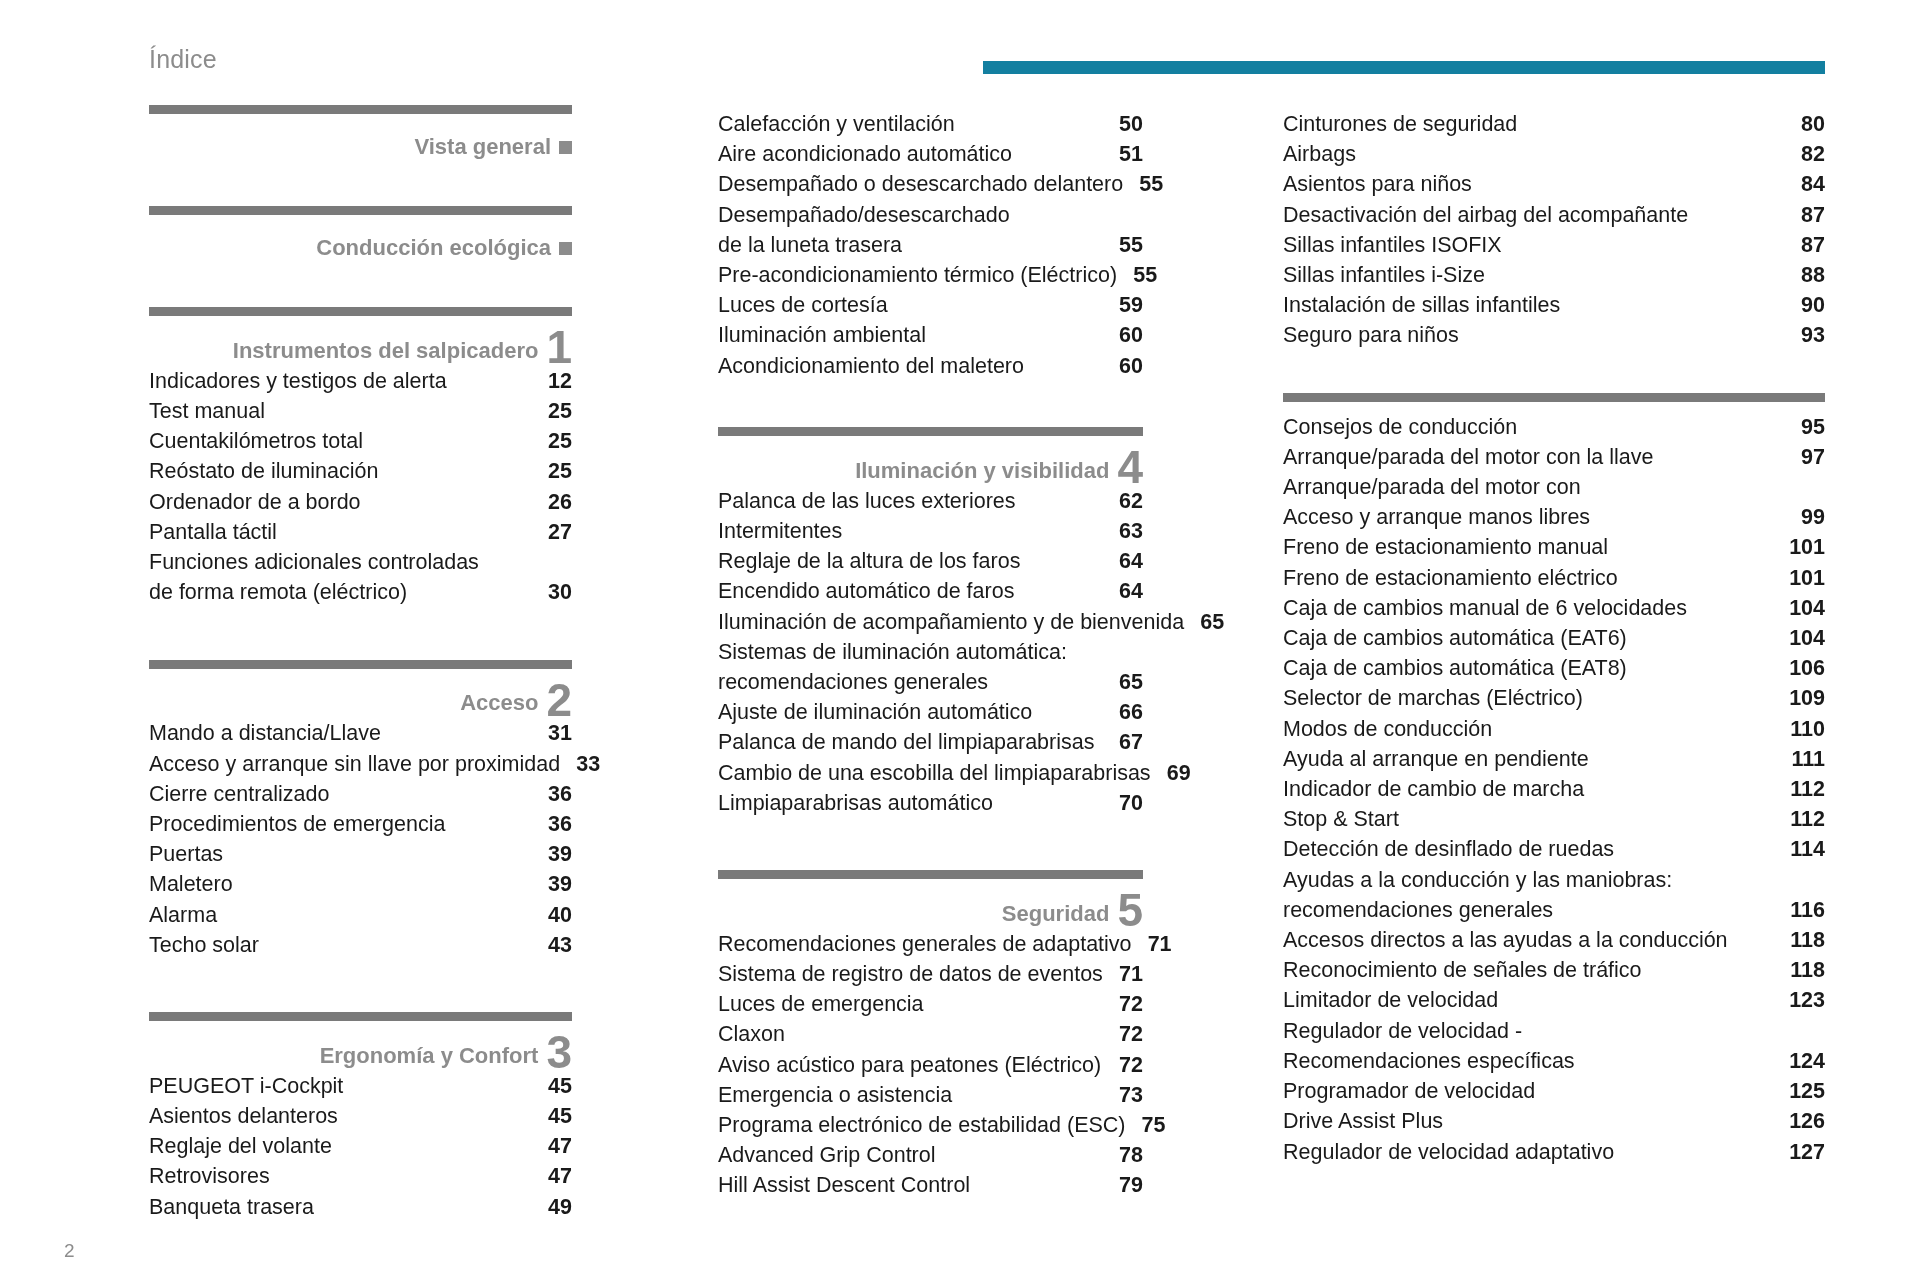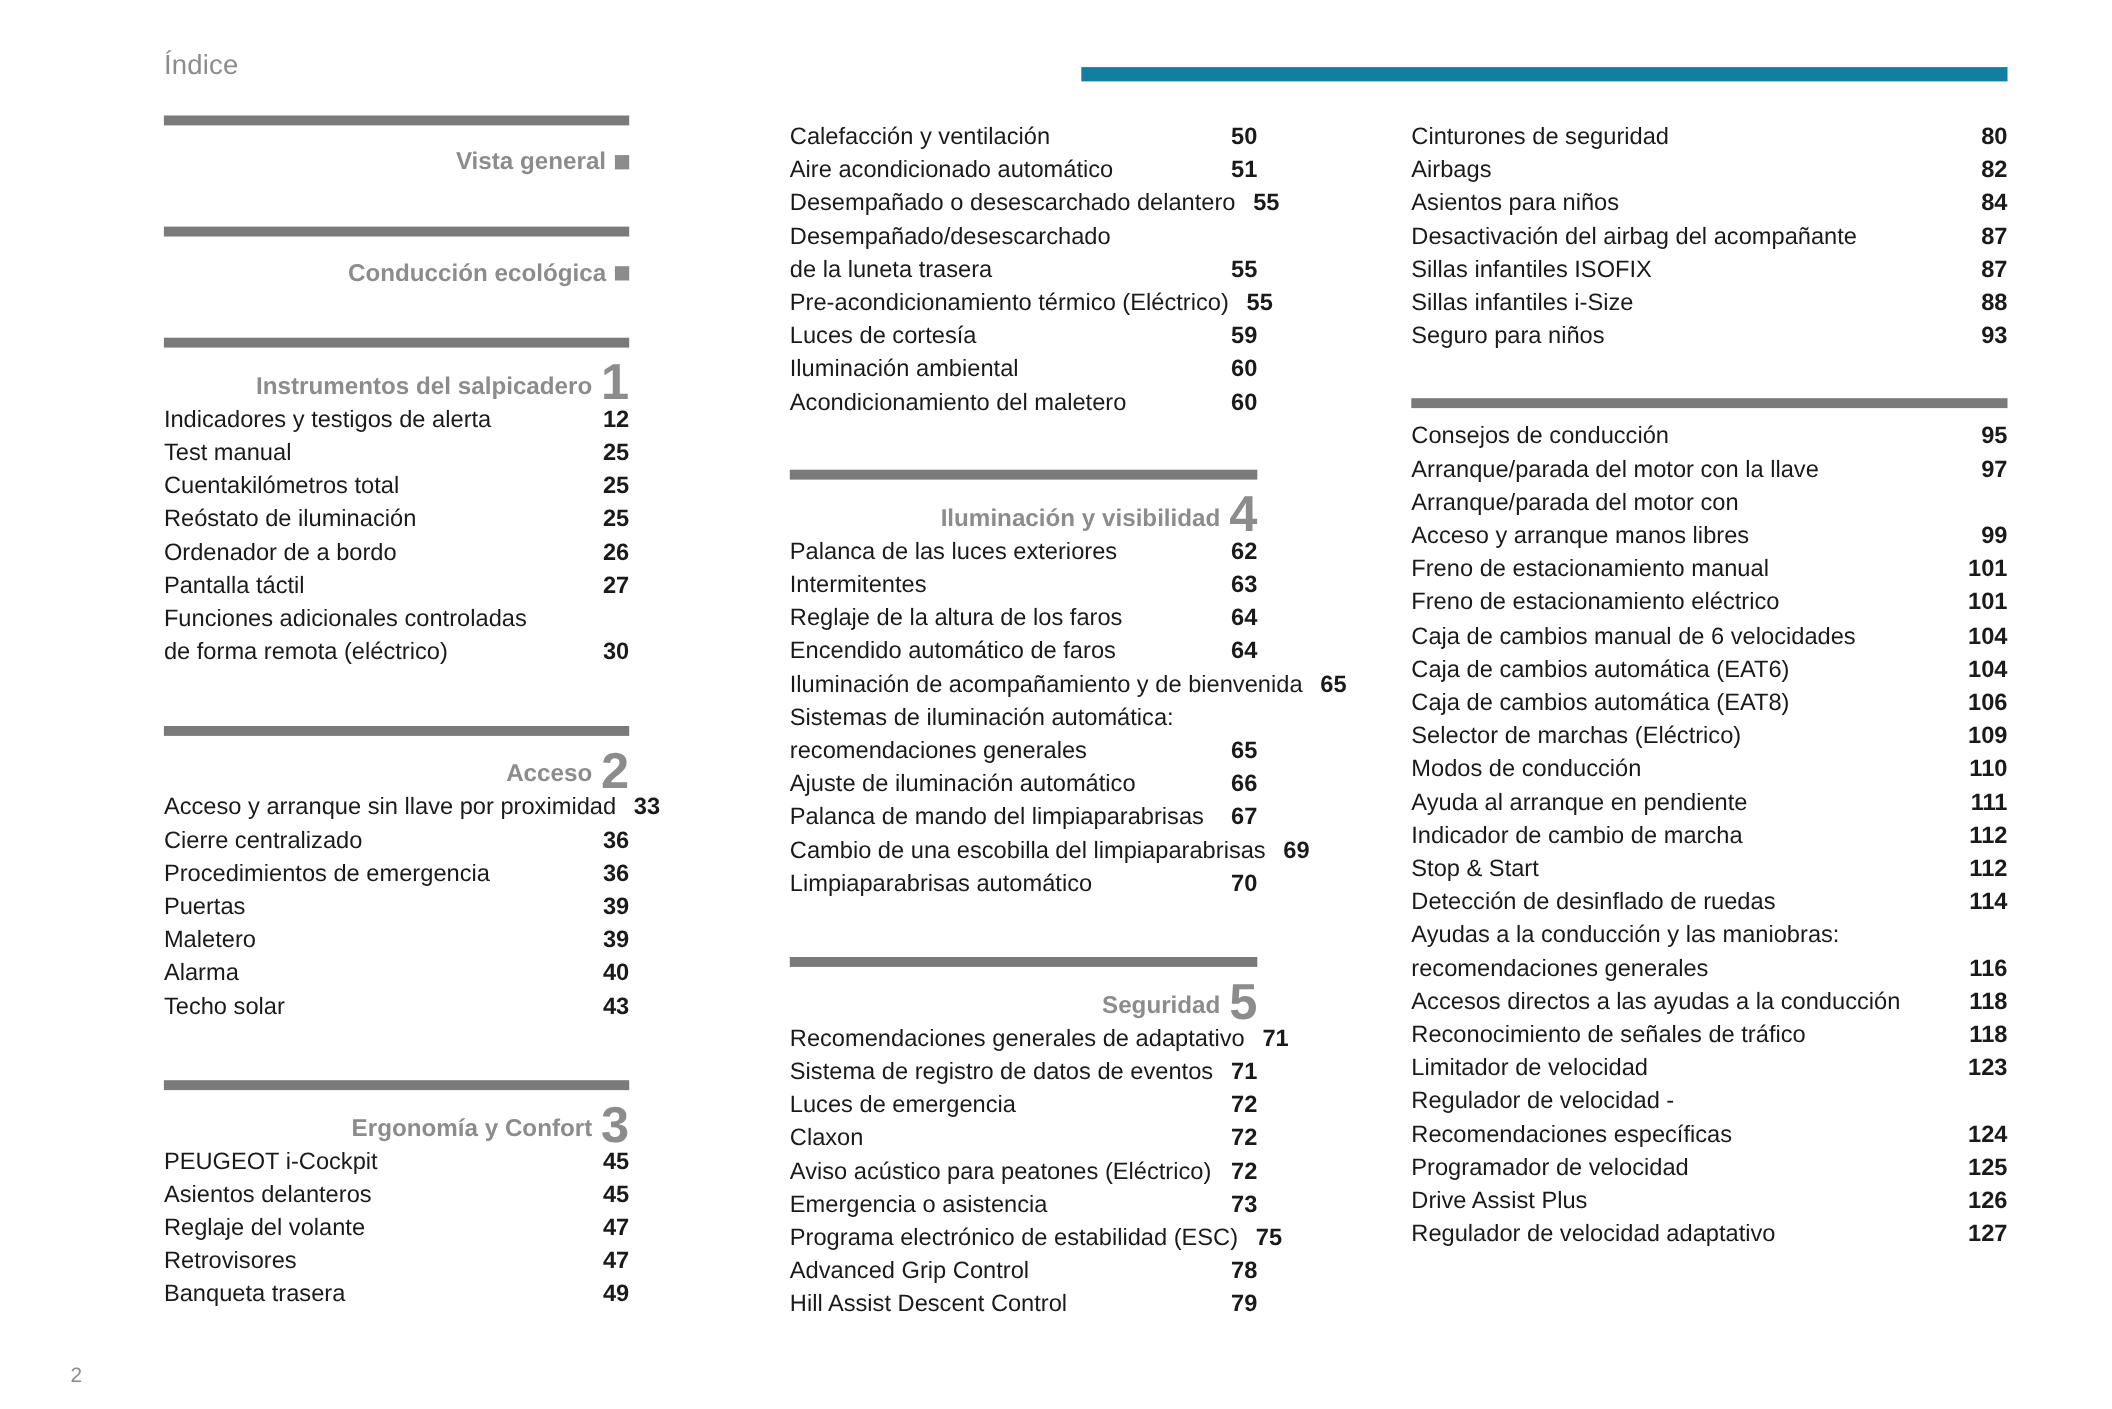--- a/index.html
+++ b/index.html
@@ -192,20 +192,24 @@
       <div style="height: 52px;"></div>
     </div>
     <div class="section">
       <div class="section-rule"></div>
       <div class="section-title-row">
         <span class="section-title">Acceso</span>
         <span class="section-num">2</span>
       </div>
       <div class="entries">
         <div class="entry">
+          <span class="entry-label">Mando a distancia/Llave</span>
+          <span class="entry-page">31</span>
+        </div>
+        <div class="entry">
           <span class="entry-label">Acceso y arranque sin llave por proximidad</span>
           <span class="entry-page">33</span>
         </div>
         <div class="entry">
           <span class="entry-label">Cierre centralizado</span>
           <span class="entry-page">36</span>
         </div>
         <div class="entry">
           <span class="entry-label">Procedimientos de emergencia</span>
           <span class="entry-page">36</span>
@@ -423,20 +427,24 @@
         </div>
         <div class="entry">
           <span class="entry-label">Sillas infantiles ISOFIX</span>
           <span class="entry-page">87</span>
         </div>
         <div class="entry">
           <span class="entry-label">Sillas infantiles i-Size</span>
           <span class="entry-page">88</span>
         </div>
         <div class="entry">
+          <span class="entry-label">Instalación de sillas infantiles</span>
+          <span class="entry-page">90</span>
+        </div>
+        <div class="entry">
           <span class="entry-label">Seguro para niños</span>
           <span class="entry-page">93</span>
         </div>
       </div>
       <div style="height: 42px;"></div>
     </div>
     <div class="section">
       <div class="section-rule"></div>
       <div class="entries">
         <div class="entry">

